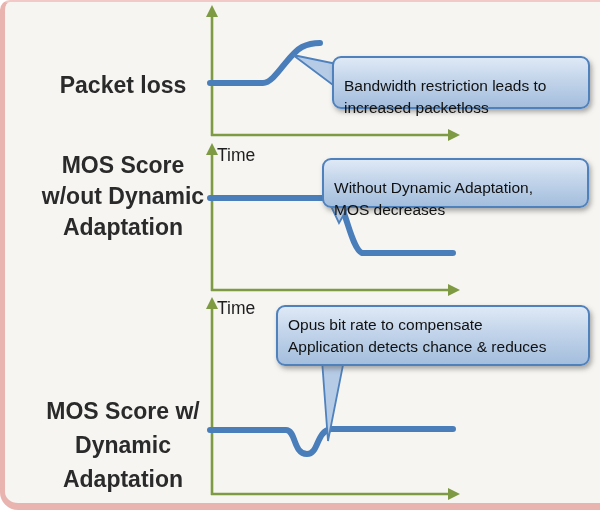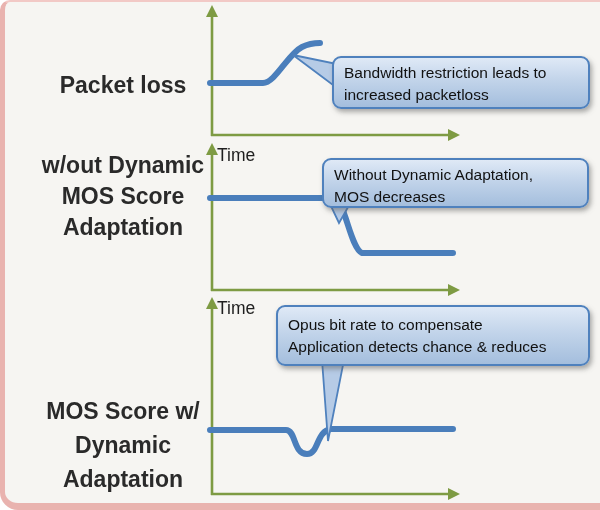--- a/index.html
+++ b/index.html
@@ -28,21 +28,21 @@
     position:absolute;left:212px;
     font-size:17.5px;color:#1f1f1f;z-index:2;margin-top:33px;
   }
   .callout{
     position:absolute;z-index:3;
     box-sizing:border-box;
     background:linear-gradient(180deg,#dfe9f6 0%,#c2d4ea 45%,#a4bedd 100%);
     border:2px solid #4f81bd;
     border-radius:9px;
     box-shadow:2px 3px 5px rgba(90,90,90,.5);
-    padding:4px 10px;
+    padding:17px 10px;
     font-size:15.5px;line-height:1.45;color:#111;
   }
   .callout span{display:block;}
 </style>
 </head>
 <body>
 
 <div id="frame">
 
   <svg id="canvas" viewBox="0 0 600 510" xmlns="http://www.w3.org/2000/svg">
@@ -69,22 +69,22 @@
     <polygon points="332,62 332,86 288,53" fill="#b6cbe6" stroke="#4f81bd" stroke-width="1.8"></polygon>
     <polygon points="324,200 346,200 334,221" fill="#b6cbe6" stroke="#4f81bd" stroke-width="1.8"></polygon>
     <polygon points="317,358 339,358 323,439" fill="#b6cbe6" stroke="#4f81bd" stroke-width="1.8"></polygon>
   </svg>
 
   <div class="side-label" style="top:68px;">
     <div>Packet loss</div>
   </div>
 
   <div class="side-label" style="top:148px;">
+    <div>MOS Score</div>
     <div>w/out Dynamic</div>
-    <div>MOS Score</div>
     <div>Adaptation</div>
   </div>
 
   <div class="side-label" style="top:392px;line-height:34px;">
     <div>MOS Score w/</div>
     <div>Dynamic</div>
     <div>Adaptation</div>
   </div>
 
   <div class="time-label" style="top:110px;">Time</div>

